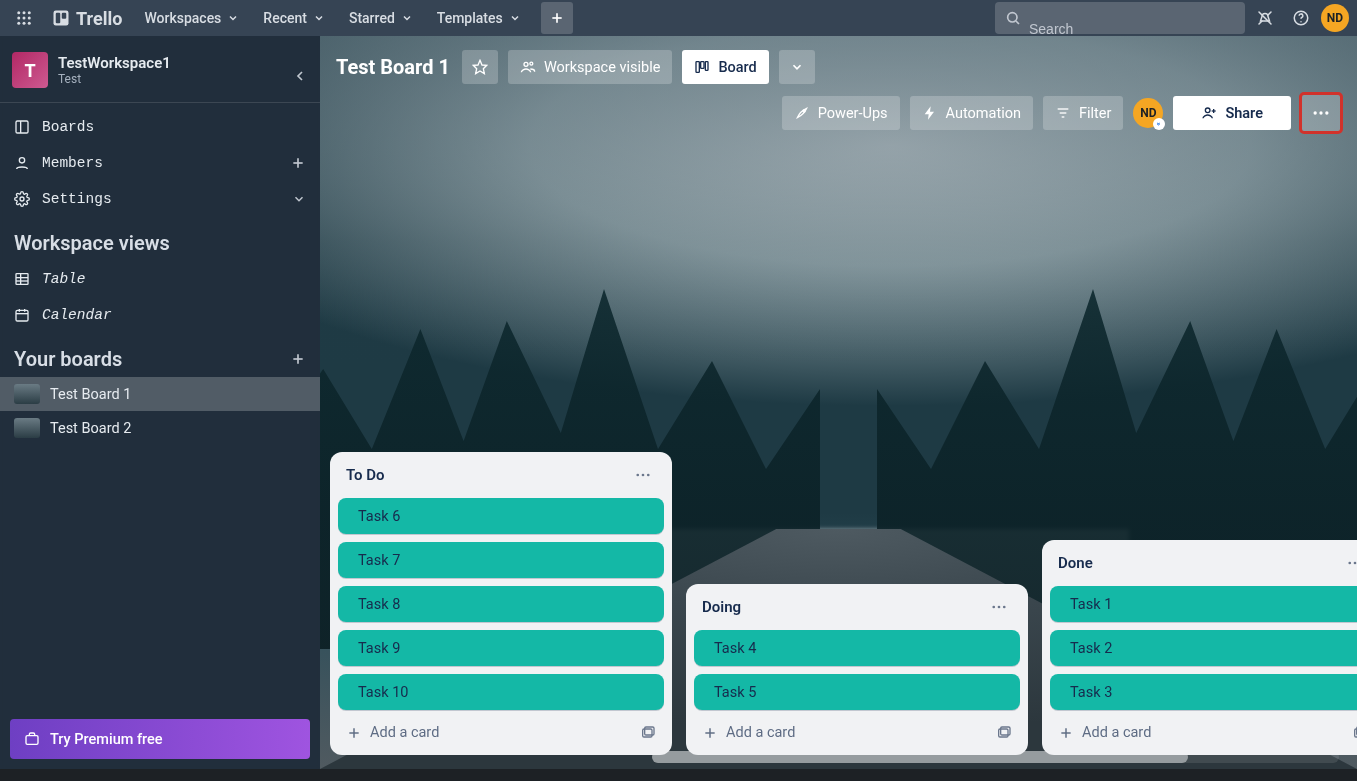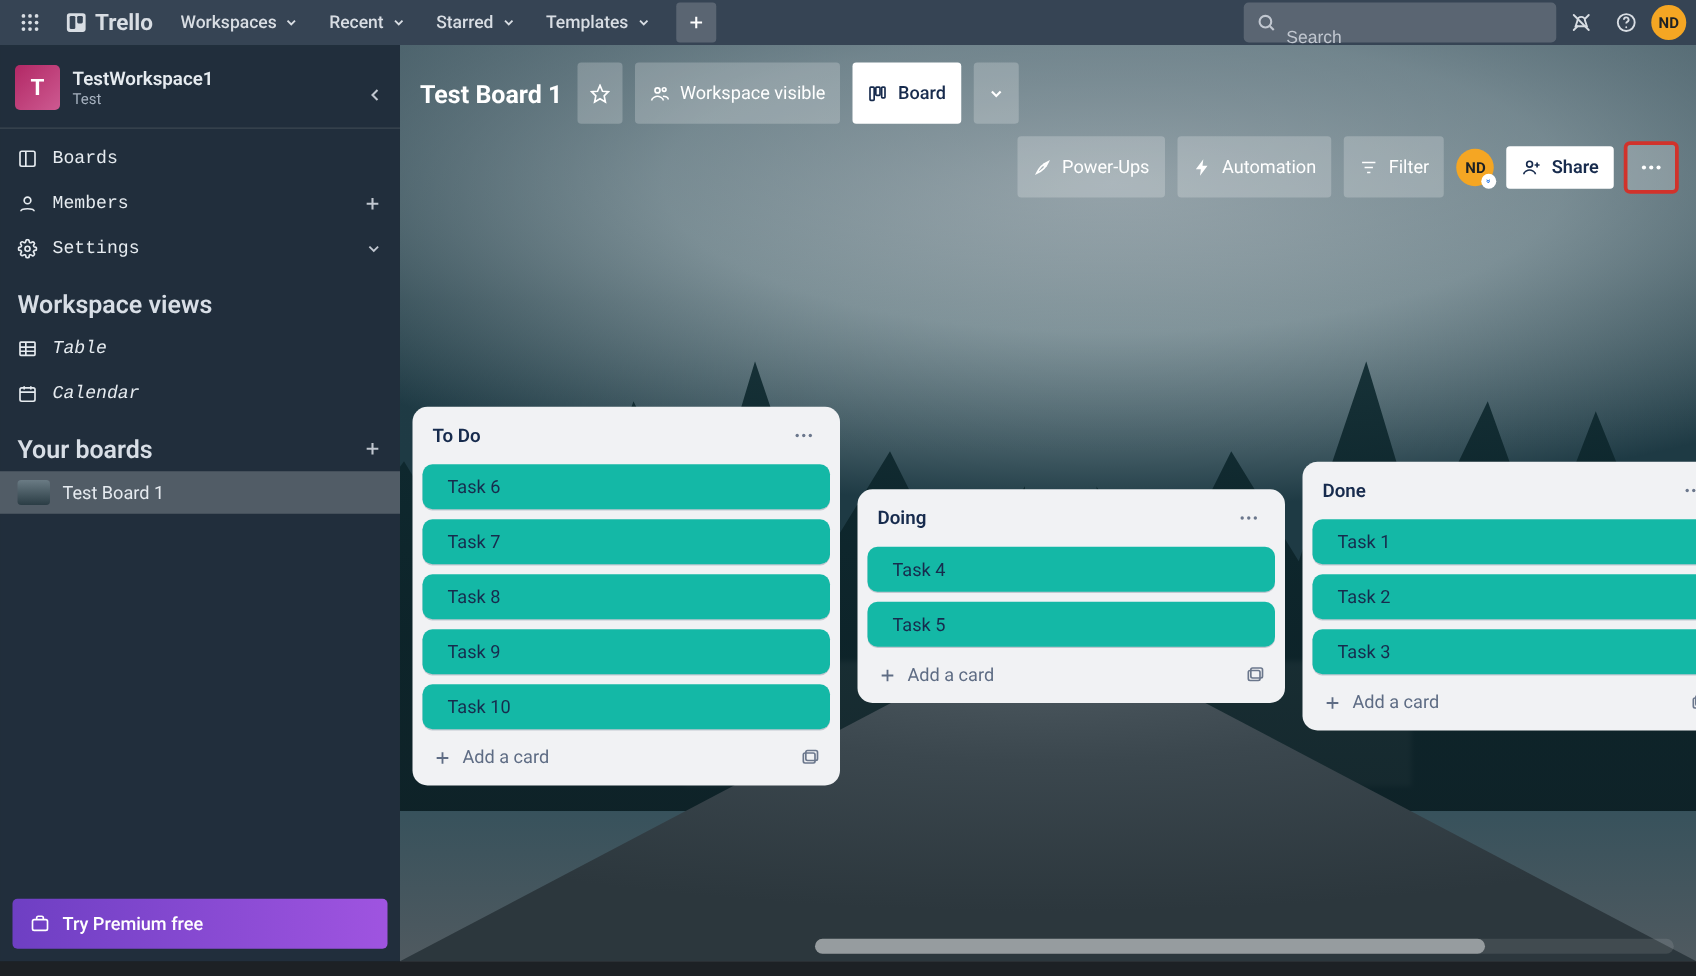--- a/index.html
+++ b/index.html
@@ -115,45 +115,45 @@
     filter: blur(2px); opacity:.6;
   }
 
   .board-top {
     position:relative; z-index:2;
     display:flex; align-items:center; gap:10px; padding:14px 16px 6px;
     flex-wrap:wrap;
   }
   .board-title { font-size:20px; font-weight:700; color:#fff; margin-right:2px; }
   .chip {
-    height:49px; display:flex; align-items:center; gap:8px; padding:0 12px;
+    height:34px; display:flex; align-items:center; gap:8px; padding:0 12px;
     background: rgba(255,255,255,.22); color:#fff; border-radius:3px; cursor:pointer; font-size:14.5px;
   }
   .chip.sq { width:36px; padding:0; justify-content:center; }
   .chip.white { background:#fff; color:#172b4d; font-weight:500; }
   .board-sub {
     position:relative; z-index:2;
     display:flex; align-items:center; gap:10px; padding:4px 16px 8px; justify-content:flex-end;
   }
-  .share-btn { height:34px; background:#fff; color:#172b4d; border-radius:3px; padding:0 12px; display:flex; align-items:center; gap:8px; font-weight:600; cursor:pointer; font-size:14.5px; }
+  .share-btn { height:34px; background:#fff; color:#172b4d; border-radius:3px; padding:0 28px; display:flex; align-items:center; gap:8px; font-weight:600; cursor:pointer; font-size:14.5px; }
   .more-btn {
     width:40px; height:38px; display:flex; align-items:center; justify-content:center; border-radius:3px;
     background: rgba(255,255,255,.22); cursor:pointer; outline:3px solid #d1322b; outline-offset:-1px;
   }
   .member-av {
     width:30px; height:30px; border-radius:50%; background:#f5a623;
     display:flex; align-items:center; justify-content:center; font-size:12px; font-weight:700; color:#1d2125; position:relative;
   }
   .member-av::after {
     content:"»"; position:absolute; right:-2px; bottom:-2px; width:12px; height:12px;
     background:#fff; color:#0c66e4; border-radius:50%; font-size:7px; display:flex; align-items:center; justify-content:center; transform:rotate(90deg);
   }
 
   
-  .lists { position:relative; z-index:2; display:flex; gap:14px; padding:6px 10px 0; align-items:center; overflow-x:auto; height: calc(100% - 118px); }
+  .lists { position:relative; z-index:2; display:flex; gap:14px; padding:6px 10px 0; align-items:flex-end; overflow-x:auto; height: calc(100% - 118px); }
   .list {
     width:342px; background:#f1f2f4; border-radius:12px; padding:10px 8px 8px; flex-shrink:0;
     display:flex; flex-direction:column; gap:8px;
   }
   .list-head { display:flex; align-items:center; padding:0 8px 2px; }
   .list-title { font-size:15px; font-weight:600; color:#172b4d; }
   .list-menu { margin-left:auto; color:#6b778c; cursor:pointer; padding:4px; border-radius:4px; }
   .card {
     background:#14b8a6; border-radius:8px; padding:8px 20px; font-size:14.5px; color:#172b4d;
     box-shadow: 0 1px 0 rgba(9,30,66,.2); cursor:pointer; min-height:36px; display:flex; align-items:center;
@@ -334,20 +334,24 @@
       <span class="tail">
         <svg width="16" height="16" viewBox="0 0 24 24" fill="none" stroke="currentColor" stroke-width="2.5">
             <line x1="12" y1="5" x2="12" y2="19"></line>
             <line x1="5" y1="12" x2="19" y2="12"></line>
           </svg>
       </span>
     </div>
     <div class="sb-board active">
       <div class="board-thumb"></div>
       <span>Test Board 1</span>
+    </div>
+    <div class="sb-board">
+      <div class="board-thumb"></div>
+      <span>Test Board 2</span>
     </div>
 
     <div style="flex:1"></div>
     <div class="premium">
       <svg width="16" height="16" viewBox="0 0 24 24" fill="none" stroke="#fff" stroke-width="2">
           <rect x="3" y="7" width="18" height="13" rx="2"></rect>
           <path d="M8 7V5a2 2 0 0 1 2-2h4a2 2 0 0 1 2 2v2"></path>
         </svg>
       <span>Try Premium free</span>
     </div>

